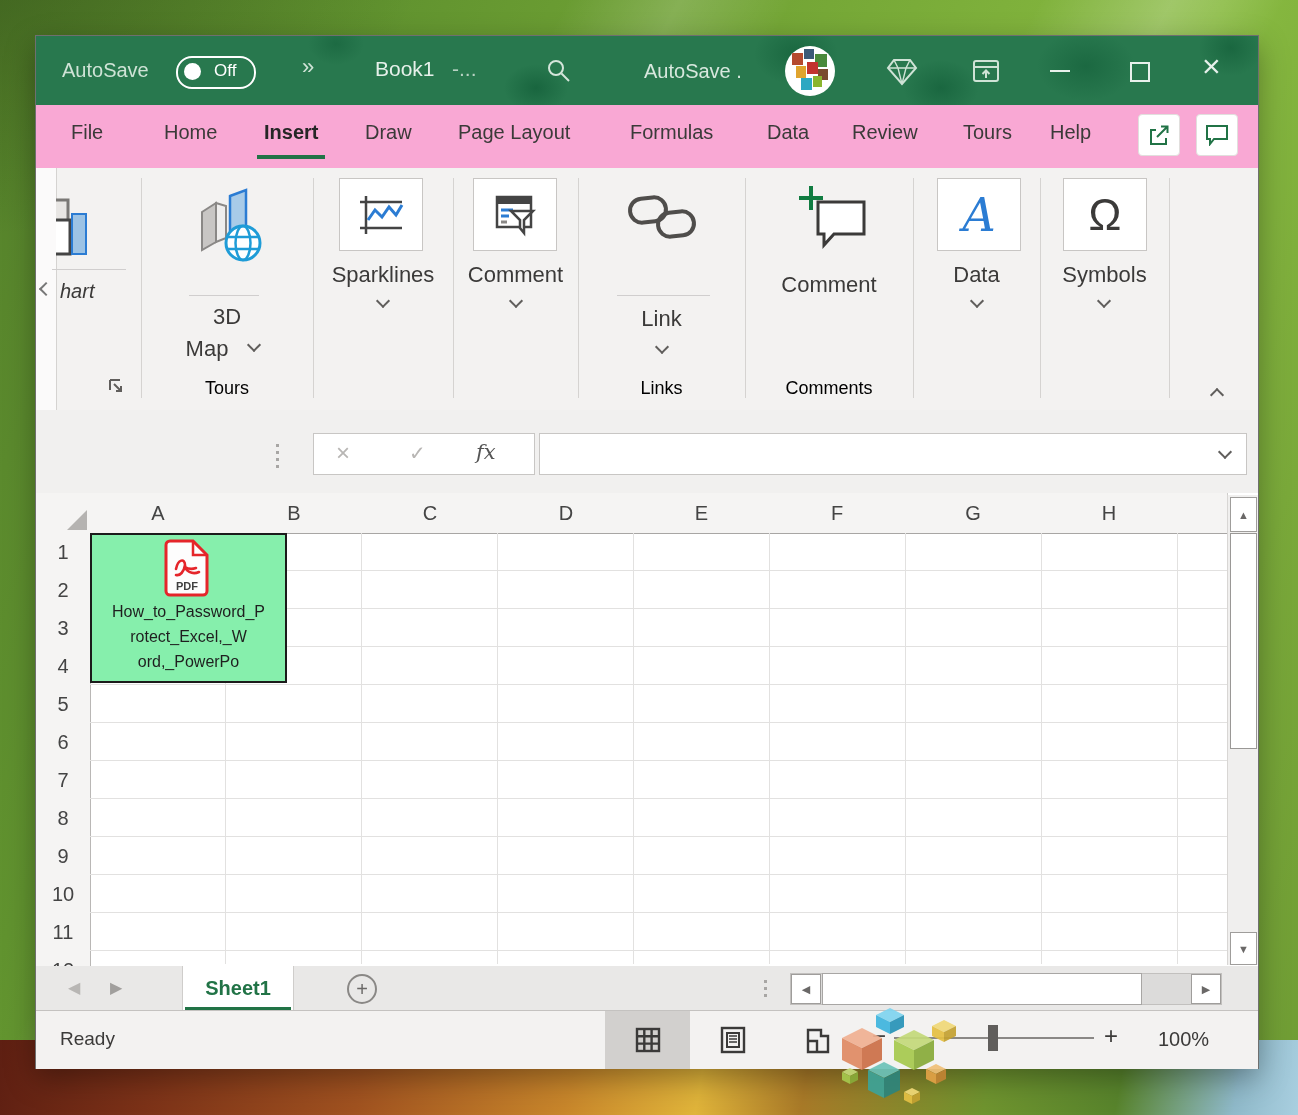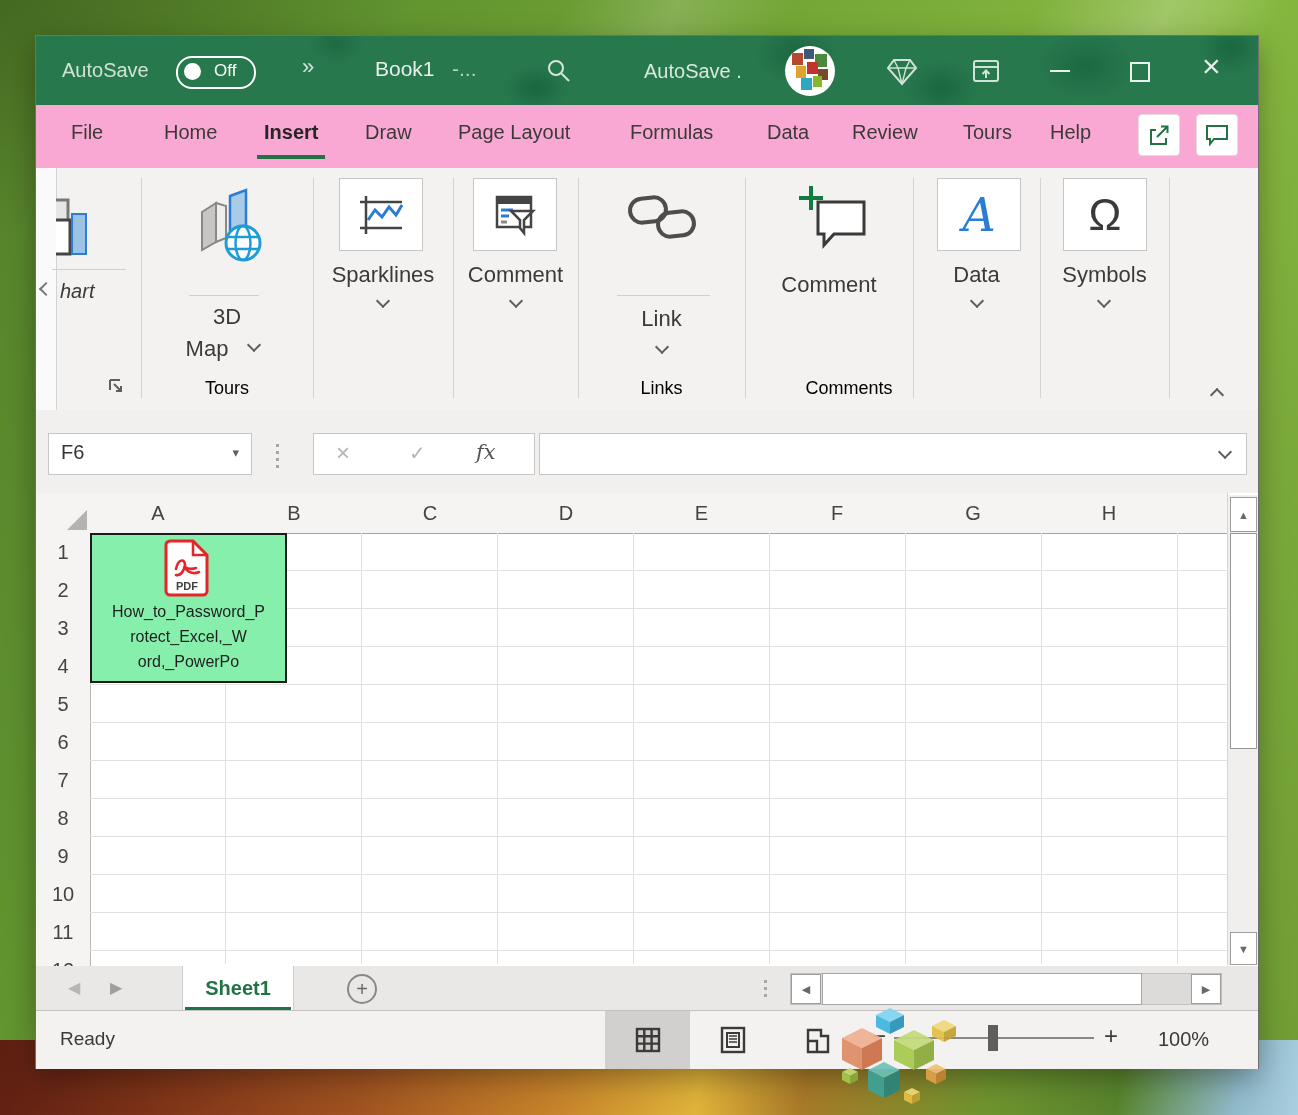--- a/index.html
+++ b/index.html
@@ -256,42 +256,38 @@
       <i class="chev" style="position:absolute;left:621px;top:174px;"></i>
       <span class="glabel" style="left:542px;width:167px;">Links</span>
 
       <span class="abs" style="left:758px;top:14px;">
         <svg width="76" height="74" viewBox="0 0 76 74">
             <path d="M17 4 V28 M5 16 H29" stroke="#107c41" stroke-width="4" fill="none"></path>
             <path d="M24 20 H70 V52 H40 L30 63 V52 H24 Z" fill="#fff" stroke="#3b3a39" stroke-width="3"></path>
           </svg>
       </span>
       <span class="rlabel" style="left:709px;top:104px;width:168px;">Comment</span>
-      <span class="glabel" style="left:709px;width:168px;padding-left:20px;">Comments</span>
+      <span class="glabel" style="left:709px;width:168px;">Comments</span>
 
       <span class="boxbtn" style="left:901px;">
         <span style="font-family:'DejaVu Serif',serif;font-style:italic;font-size:46px;color:#2b7cd3;line-height:1;">A</span>
       </span>
       <span class="rlabel" style="left:877px;top:94px;width:127px;">Data</span>
       <i class="chev" style="position:absolute;left:936px;top:128px;"></i>
 
       <span class="boxbtn" style="left:1027px;">
         <span style="font-size:44px;color:#3b3a39;line-height:1;">Ω</span>
       </span>
       <span class="rlabel" style="left:1004px;top:94px;width:129px;">Symbols</span>
       <i class="chev" style="position:absolute;left:1063px;top:128px;"></i>
 
       <i class="chev up" style="position:absolute;left:1176px;top:222px;"></i>
     </div>
 
     <div class="abs formulabar">
-      <span class="whitebox" style="left:12px;top:23px;width:202px;height:40px;">
-        <span class="abs" style="left:12px;top:7px;font-size:20px;color:#333;">F6</span>
-        <span class="abs" style="right:12px;top:11px;font-size:13px;color:#605e5c;">▾</span>
-      </span>
       <span class="abs dots" style="left:240px;top:30px;">
           <i></i>
           <i></i>
           <i></i>
           <i></i>
         </span>
       <span class="whitebox" style="left:277px;top:23px;width:220px;height:40px;">
         <span class="fb-glyph" style="left:22px;top:5px;font-size:24px;">×</span>
         <span class="fb-glyph" style="left:95px;top:7px;">✓</span>
         <span class="abs fx" style="left:162px;top:6px;">fx</span>

